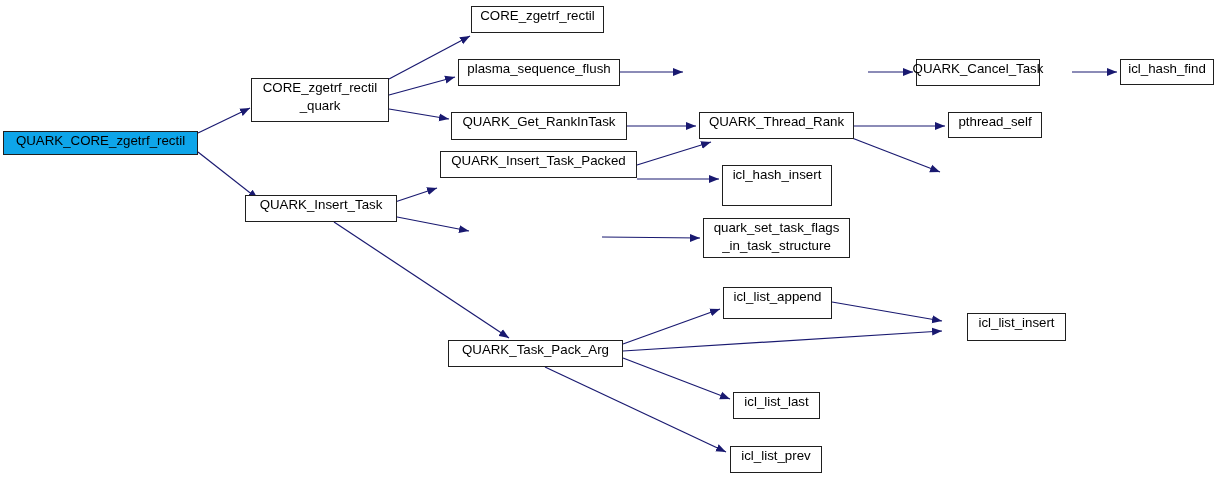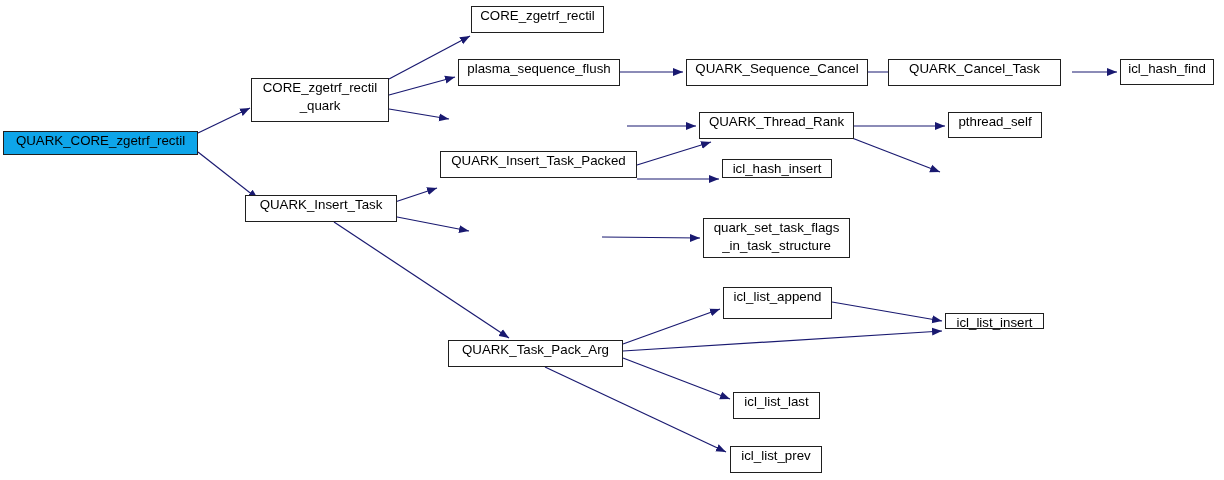--- a/index.html
+++ b/index.html
@@ -58,69 +58,69 @@
   </div>
 
   <div class="node" style="left:471px;top:6px;width:133px;height:27px">
     <span>CORE_zgetrf_rectil</span>
   </div>
 
   <div class="node" style="left:458px;top:59px;width:162px;height:27px">
     <span>plasma_sequence_flush</span>
   </div>
 
-  <div class="node" style="left:686px;top:59px;width:182px;height:27px">
-    <span>QUARK_Sequence_Cancel</span>
-  </div>
 
-  <div class="node" style="left:888px;top:59px;width:173px;height:27px">
+  <div class="node" style="left:916px;top:59px;width:124px;height:27px">
     <span>QUARK_Cancel_Task</span>
   </div>
 
   <div class="node" style="left:1120px;top:59px;width:94px;height:26px">
     <span>icl_hash_find</span>
   </div>
 
+  <div class="node" style="left:451px;top:112px;width:176px;height:28px">
+    <span>QUARK_Get_RankInTask</span>
+  </div>
 
   <div class="node" style="left:699px;top:112px;width:155px;height:27px">
     <span>QUARK_Thread_Rank</span>
   </div>
 
   <div class="node" style="left:948px;top:112px;width:94px;height:26px">
     <span>pthread_self</span>
   </div>
 
 
   <div class="node" style="left:245px;top:195px;width:152px;height:27px">
     <span>QUARK_Insert_Task</span>
   </div>
 
   <div class="node" style="left:440px;top:151px;width:197px;height:27px">
     <span>QUARK_Insert_Task_Packed</span>
   </div>
 
-  <div class="node" style="left:722px;top:159px;width:110px;height:19px">
+  <div class="node" style="left:722px;top:165px;width:110px;height:41px">
     <span>icl_hash_insert</span>
   </div>
 
 
   <div class="node" style="left:703px;top:218px;width:147px;height:40px">
     <span>quark_set_task_flags
 _in_task_structure</span>
   </div>
 
   <div class="node" style="left:448px;top:340px;width:175px;height:27px">
     <span>QUARK_Task_Pack_Arg</span>
   </div>
 
   <div class="node" style="left:723px;top:287px;width:109px;height:32px">
     <span>icl_list_append</span>
   </div>
 
-  <div class="node" style="left:945px;top:313px;width:99px;height:16px">
+  <div class="node" style="left:967px;top:313px;width:99px;height:28px">
     <span>icl_list_insert</span>
   </div>
 
   <div class="node" style="left:733px;top:392px;width:87px;height:27px">
     <span>icl_list_last</span>
   </div>
 
   <div class="node" style="left:730px;top:446px;width:92px;height:27px">
     <span>icl_list_prev</span>
   </div>

